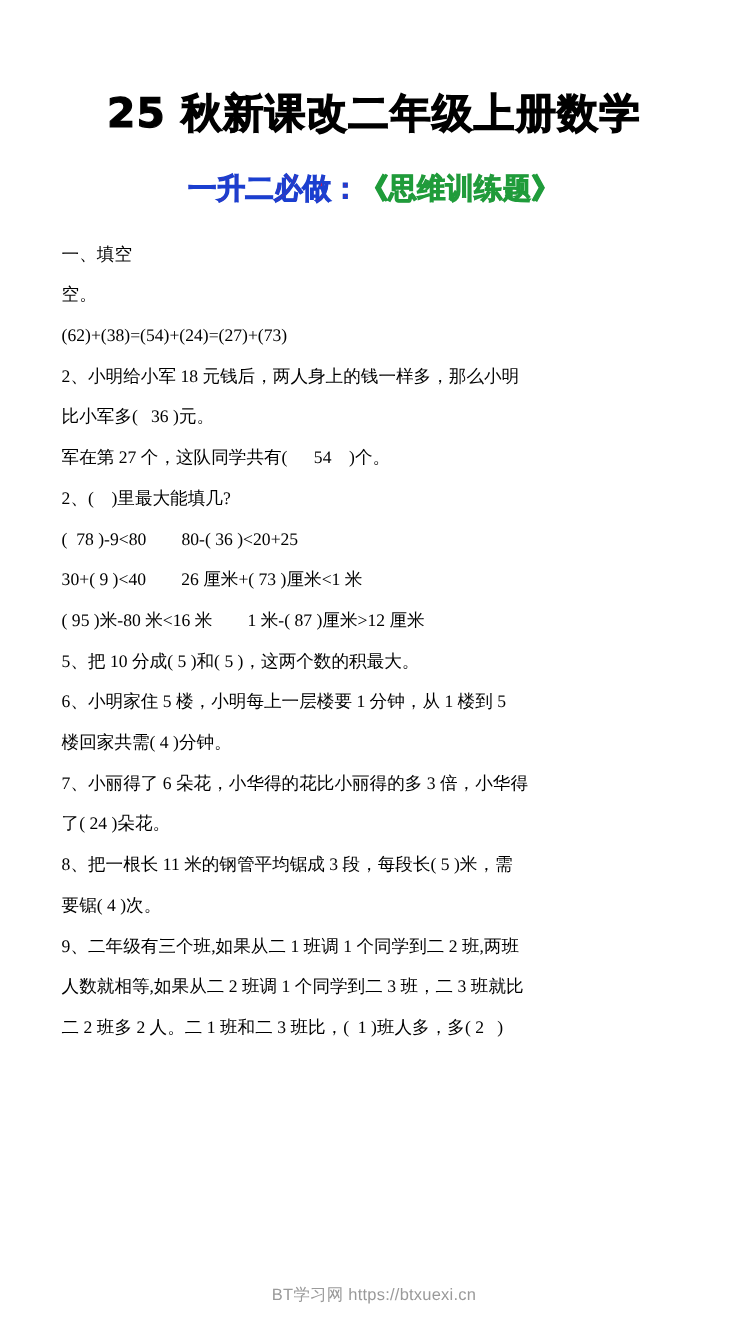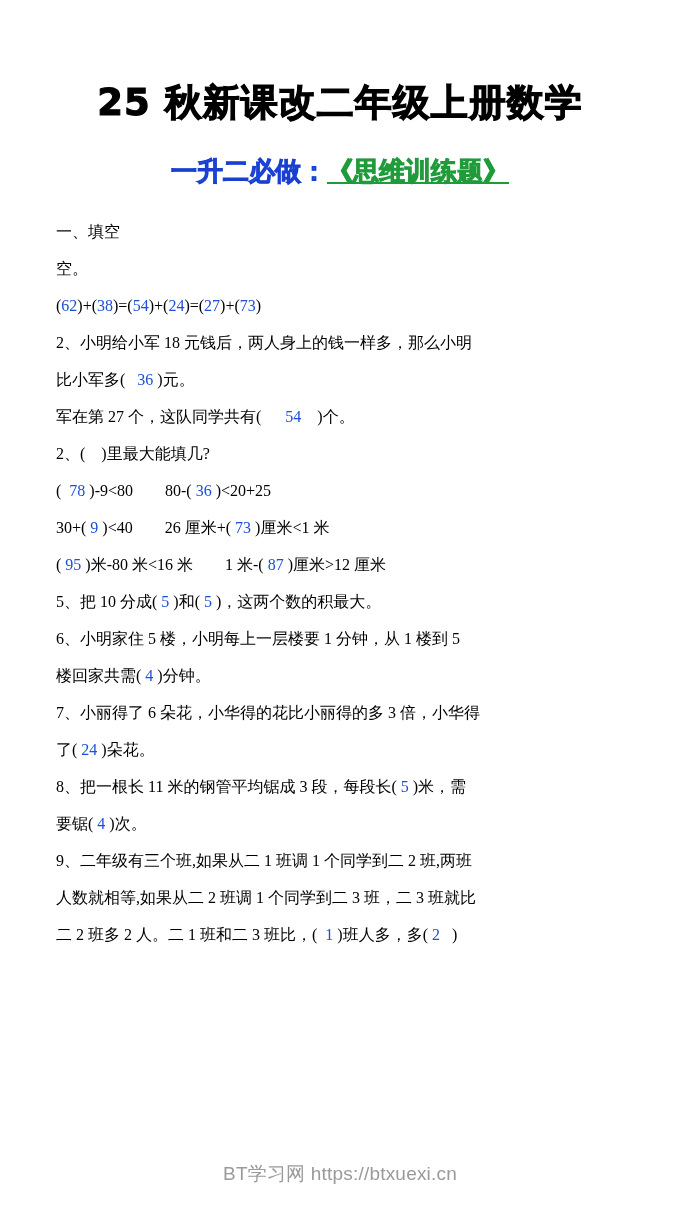--- a/index.html
+++ b/index.html
@@ -38,55 +38,54 @@
     margin: 0;
     padding-top: 26px;
     text-align: center;
     font-family: "DejaVu Sans", sans-serif;
     font-weight: bold;
     font-size: 26px;
     letter-spacing: 0px;
     white-space: nowrap;
   }
   .title-sub .blue {
-    color: #3b82f6;
+    color: #be185d;
     font-family: Liberation Serif, serif;
     -webkit-text-stroke: 0.9px #1a3fd0;
   }
   .title-sub .green {
     color: #737373;
-    text-decoration: underline;
     -webkit-text-stroke: 0.9px #1f9c3a;
   }
   .content {
     padding-top: 24px;
     font-size: 16px;
     line-height: 37px;
     margin-left: 12px;
   }
   .line {
     margin: 0;
     padding: 0;
     white-space: pre-wrap;
   }
   .sec-head {
     margin: 0;
     padding: 0;
   }
   .red {
-    color: #1d4ed8;
+    color: #000000;
   }
   .footer {
     position: absolute;
     left: 0;
     right: 0;
     bottom: 22px;
     text-align: center;
     font-family: "Liberation Sans", sans-serif;
-    font-size: 19px;
+    font-size: 15px;
     color: #9a9a9a;
     letter-spacing: 0.2px;
   }
 </style>
 </head>
 <body>
 
 <div class="page">
 
   <h1 class="title-main">25 秋新课改二年级上册数学</h1>

